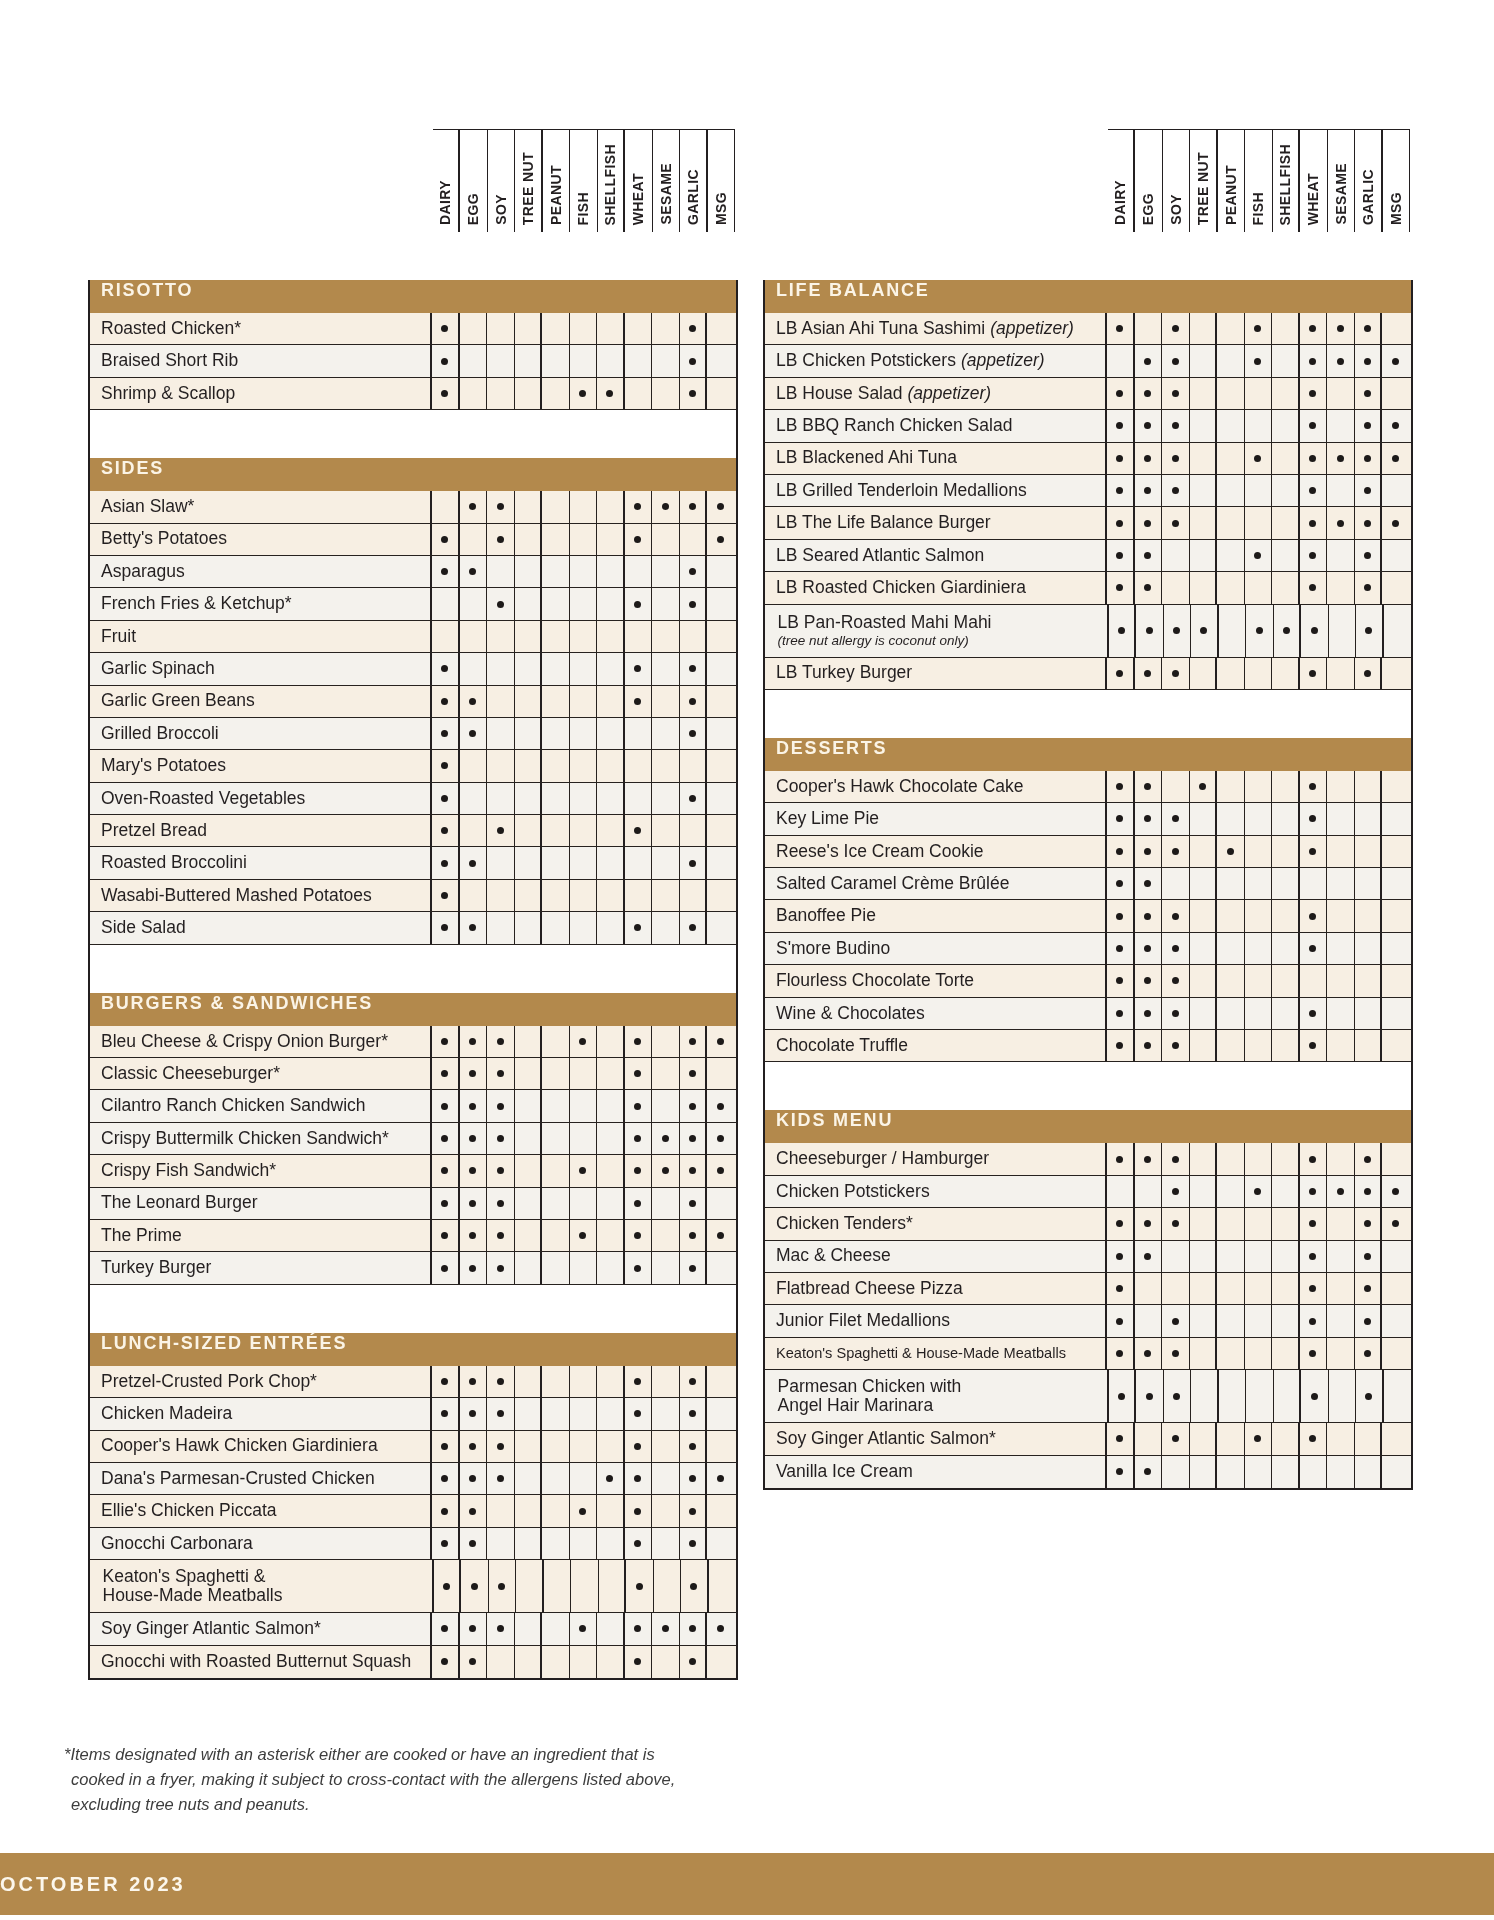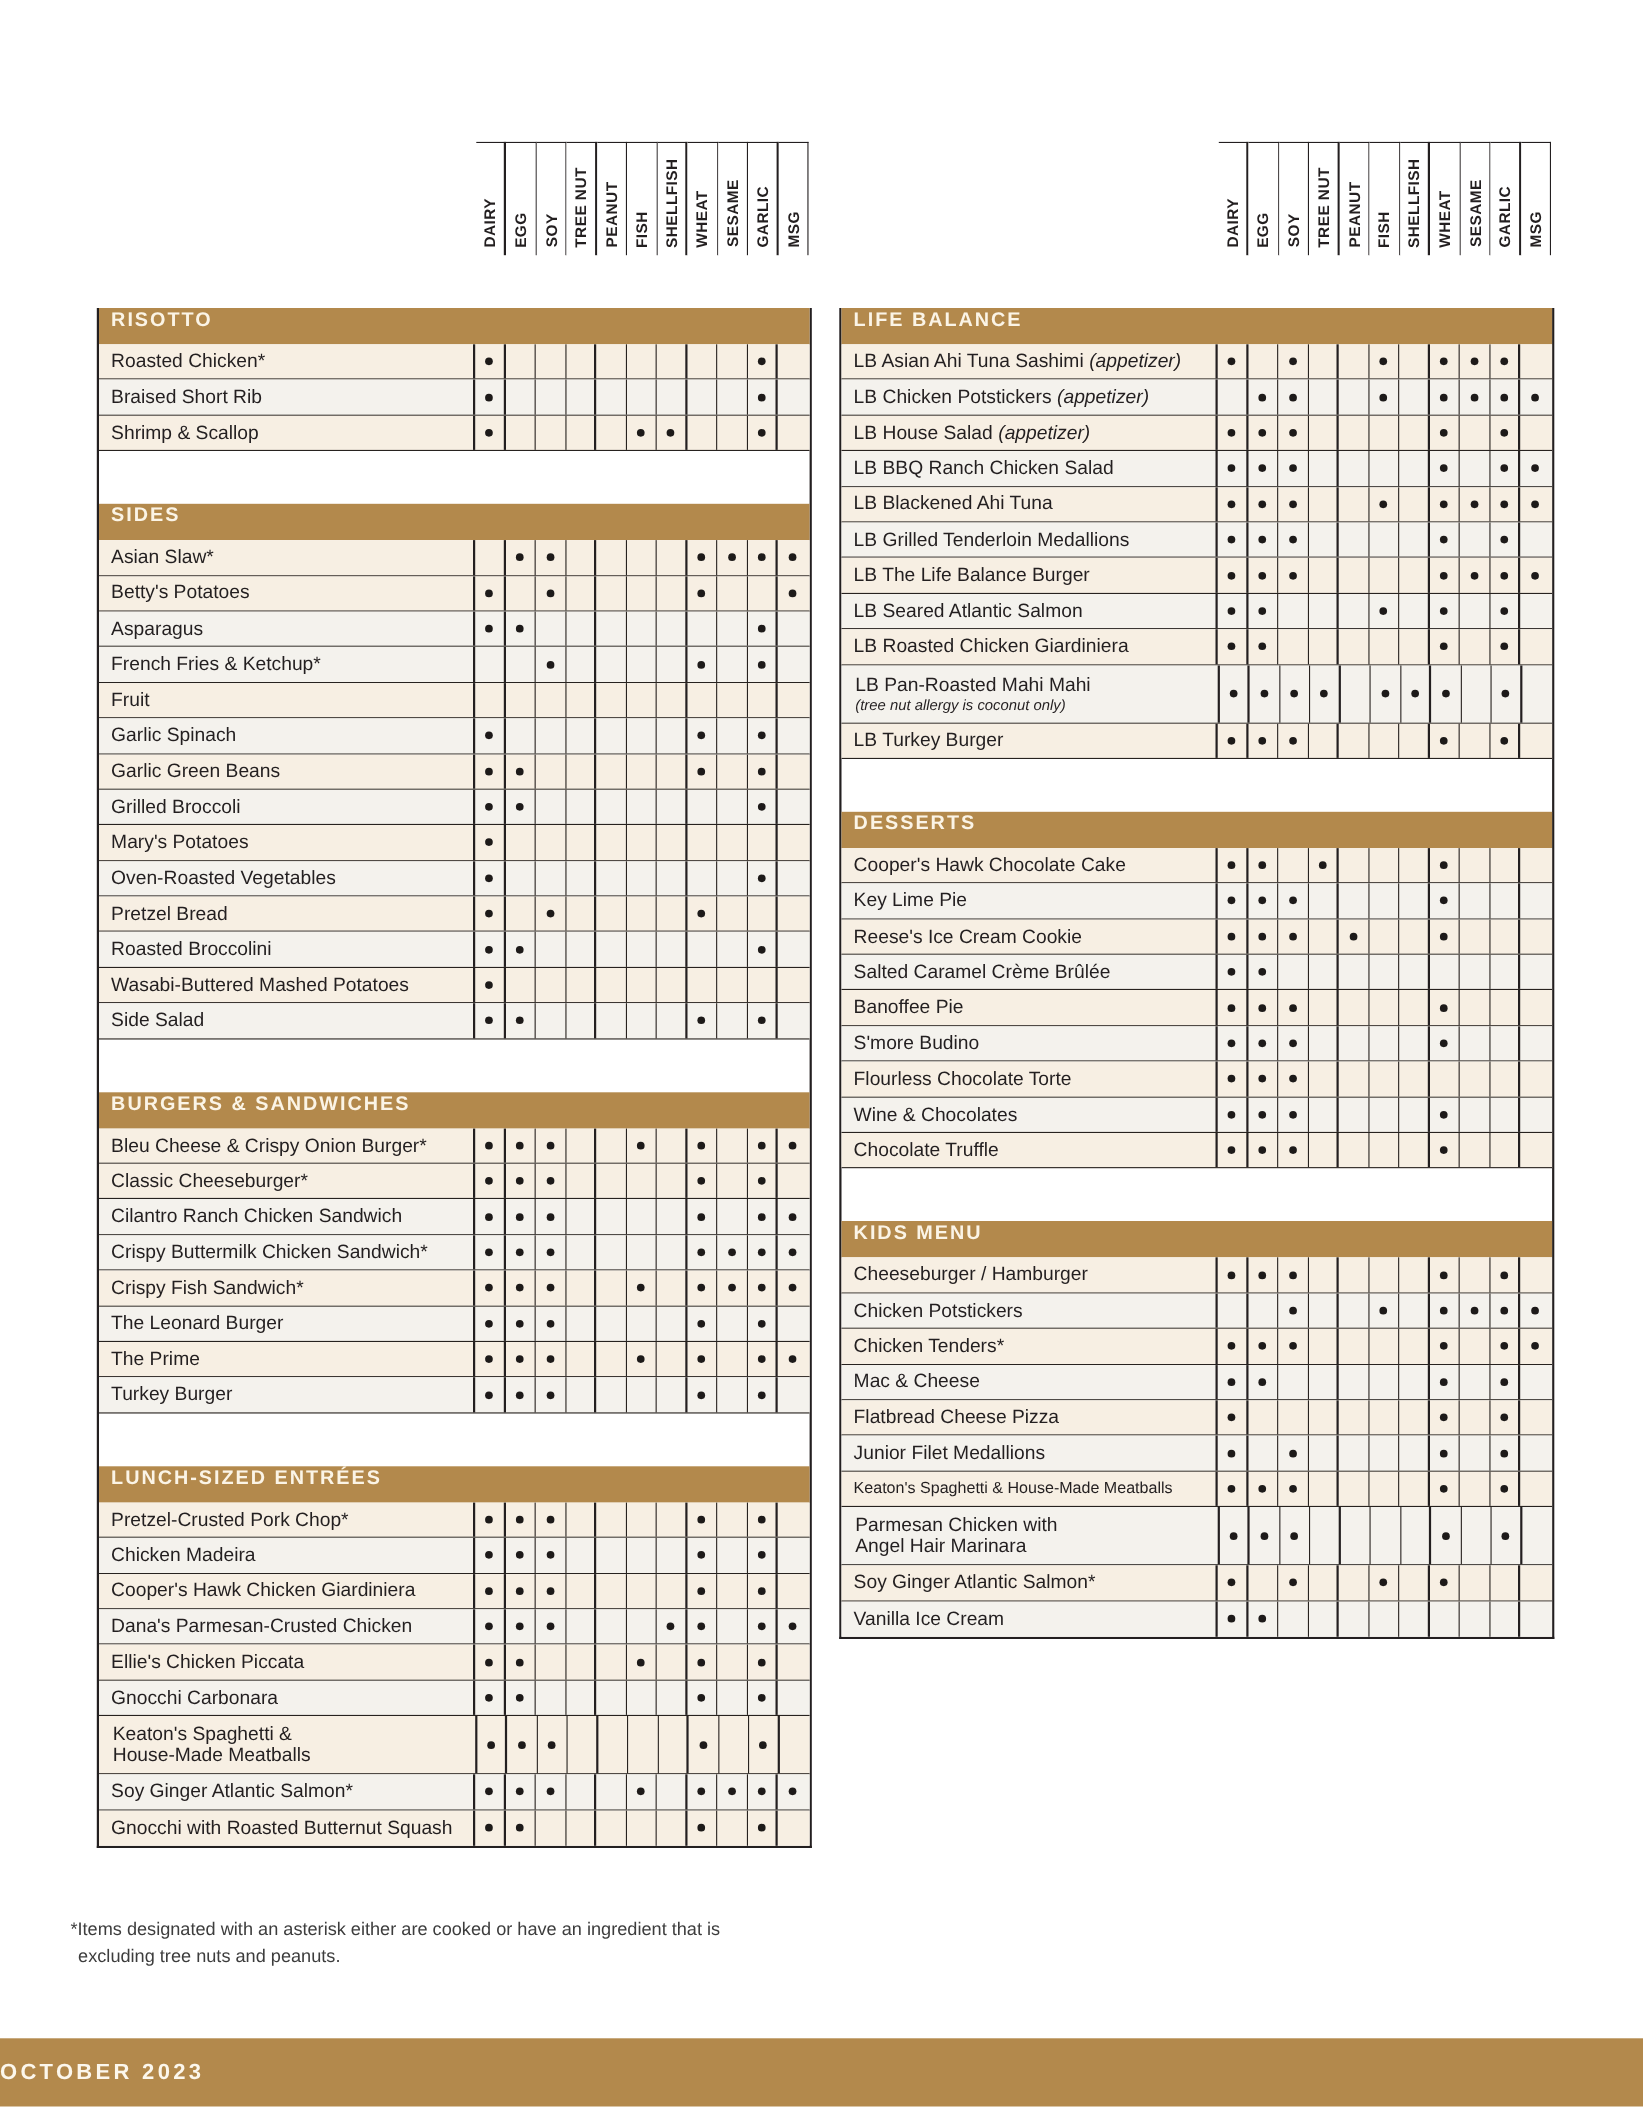--- a/index.html
+++ b/index.html
@@ -56,21 +56,21 @@
     display:flex;align-items:center;justify-content:center;
   }
   .dcell.gsep{border-right:2px solid #231f20;}
   .dcell:last-child{border-right:none;}
   .dot{width:7px;height:7px;border-radius:50%;background:#1d1a19;}
 
   .footnote{
     position:absolute;left:64px;top:1742px;width:560px;
     font-size:16.5px;line-height:1.5;color:#3d3d3d;
   }
-  .footnote .fline{white-space:nowrap;}
+  .footnote .fline{white-space:nowrap;font-style:italic;}
   .footnote .fline.indent{padding-left:7px;}
 
   .footer-bar{
     position:absolute;left:0;top:1853px;width:1494px;height:62px;
     background:#b3894c;box-sizing:border-box;
     display:flex;align-items:center;padding-right:84px;
   }
   .footer-label{
     font-weight:bold;font-size:20px;letter-spacing:3px;color:#fcf7ec;
   }
@@ -1785,20 +1785,21 @@
           <div class="dcell"></div>
           <div class="dcell"></div>
           <div class="dcell gsep"></div>
           <div class="dcell"></div>
         </div>
       </div>
     </div>
 
   <div class="footnote">
     <div class="fline">*Items designated with an asterisk either are cooked or have an ingredient that is</div>
+    <div class="fline indent">cooked in a fryer, making it subject to cross-contact with the allergens listed above,</div>
     <div class="fline indent">excluding tree nuts and peanuts.</div>
   </div>
 
   <div class="footer-bar">
     <span class="footer-label">OCTOBER 2023</span>
   </div>
 
 </div>
 
 </body></html>

